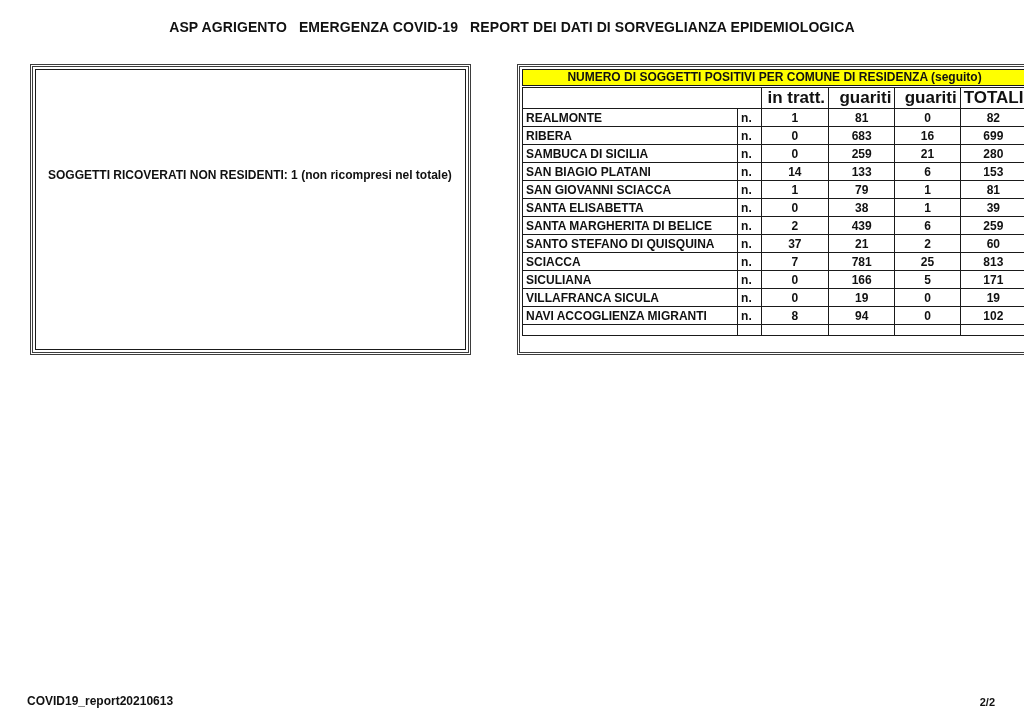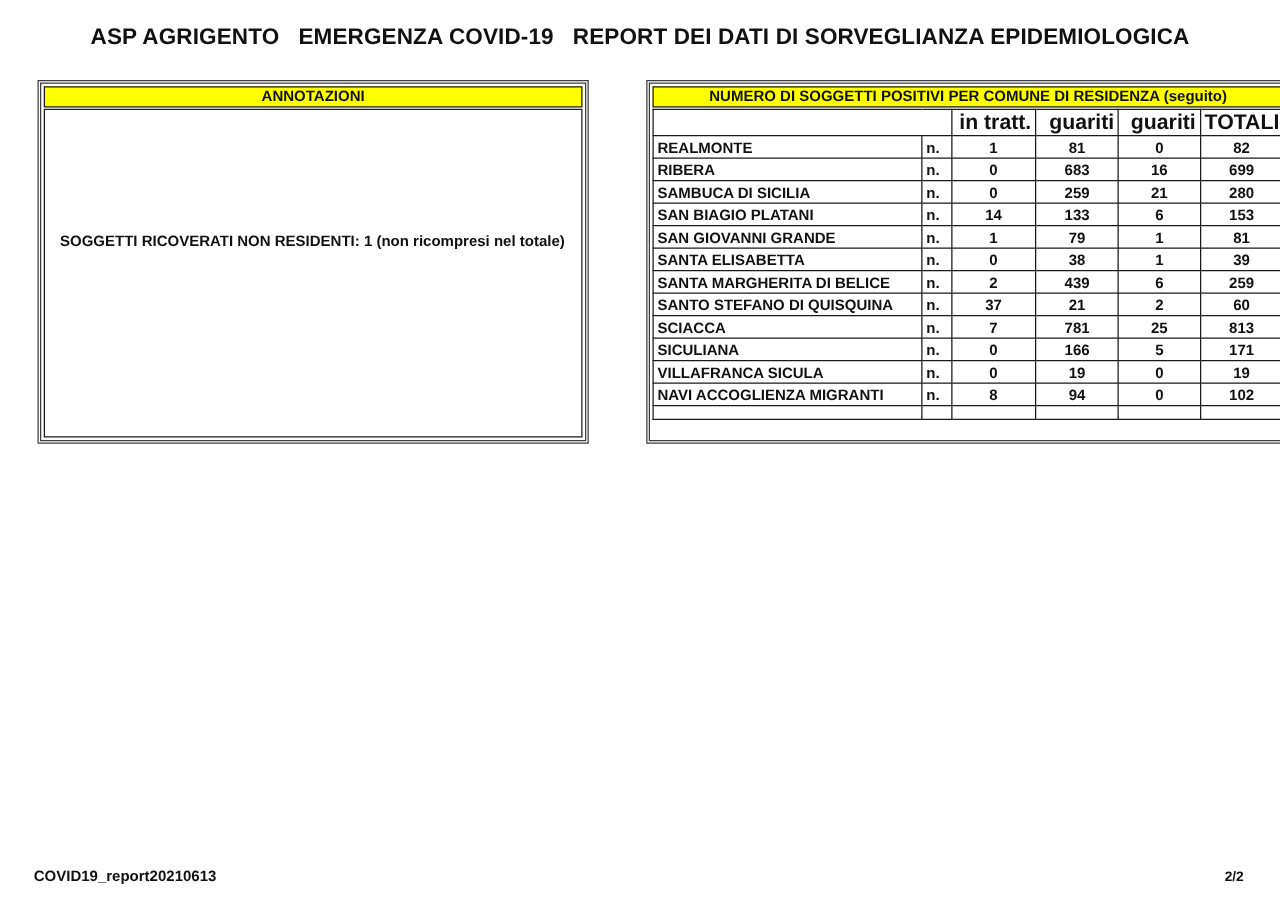--- a/index.html
+++ b/index.html
@@ -15,21 +15,21 @@
     width: 1024px; height: 724px;
     font-family: "Liberation Sans", sans-serif;
     color: var(--text);
     position: relative;
     overflow: hidden;
   }
   .page { position: absolute; inset: 0; background: var(--bg); }
 
   .page-title {
     position: absolute; top: 19px; left: 0; width: 100%;
-    text-align: center; font-weight: bold; font-size: 18px;
+    text-align: center; font-weight: bold; font-size: 14px;
     white-space: pre; letter-spacing: 0.1px;
   }
 
   
   .panel {
     position: absolute;
     border: 1px solid var(--panel-border);
     padding: 1px;
     background: var(--bg);
   }
@@ -91,21 +91,20 @@
 </style>
 </head>
 <body>
 
 <div class="page">
 
   <div class="page-title">ASP AGRIGENTO   EMERGENZA COVID-19   REPORT DEI DATI DI SORVEGLIANZA EPIDEMIOLOGICA</div>
 
   <div class="panel annot-panel">
     <div class="panel-inner">
-      <div class="yellow-bar">ANNOTAZIONI</div>
       <div class="annot-content">
         <div class="note note-2">SOGGETTI RICOVERATI NON RESIDENTI: 1 (non ricompresi nel totale)</div>
       </div>
     </div>
   </div>
 
   <div class="panel table-panel">
     <div class="panel-inner">
       <div class="yellow-bar">NUMERO DI SOGGETTI POSITIVI PER COMUNE DI RESIDENZA (seguito)</div>
       <table class="data-table">
@@ -153,21 +152,21 @@
             </tr>
             <tr>
               <td class="cell-name">SAN BIAGIO PLATANI</td>
               <td class="cell-n">n.</td>
               <td class="cell-num">14</td>
               <td class="cell-num">133</td>
               <td class="cell-num">6</td>
               <td class="cell-num">153</td>
             </tr>
             <tr>
-              <td class="cell-name">SAN GIOVANNI GRANDE</td>
+              <td class="cell-name">SAN GIOVANNI SCIACCA</td>
               <td class="cell-n">n.</td>
               <td class="cell-num">1</td>
               <td class="cell-num">79</td>
               <td class="cell-num">1</td>
               <td class="cell-num">81</td>
             </tr>
             <tr>
               <td class="cell-name">SANTA ELISABETTA</td>
               <td class="cell-n">n.</td>
               <td class="cell-num">0</td>

